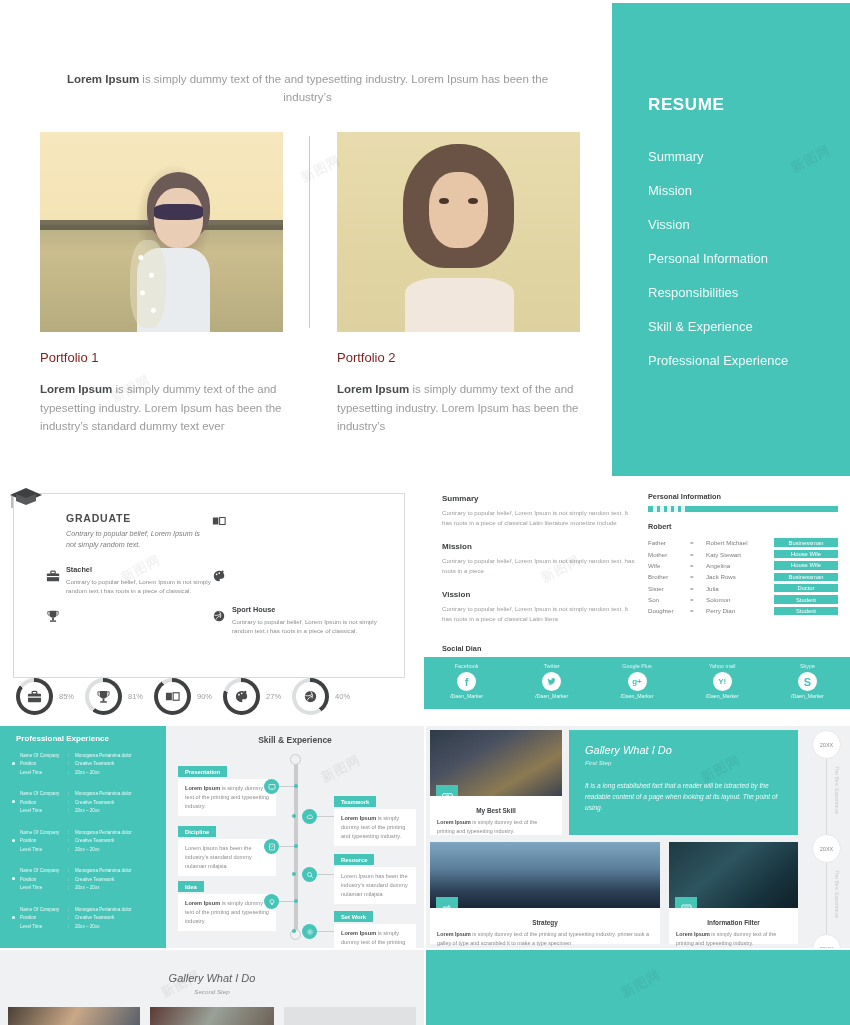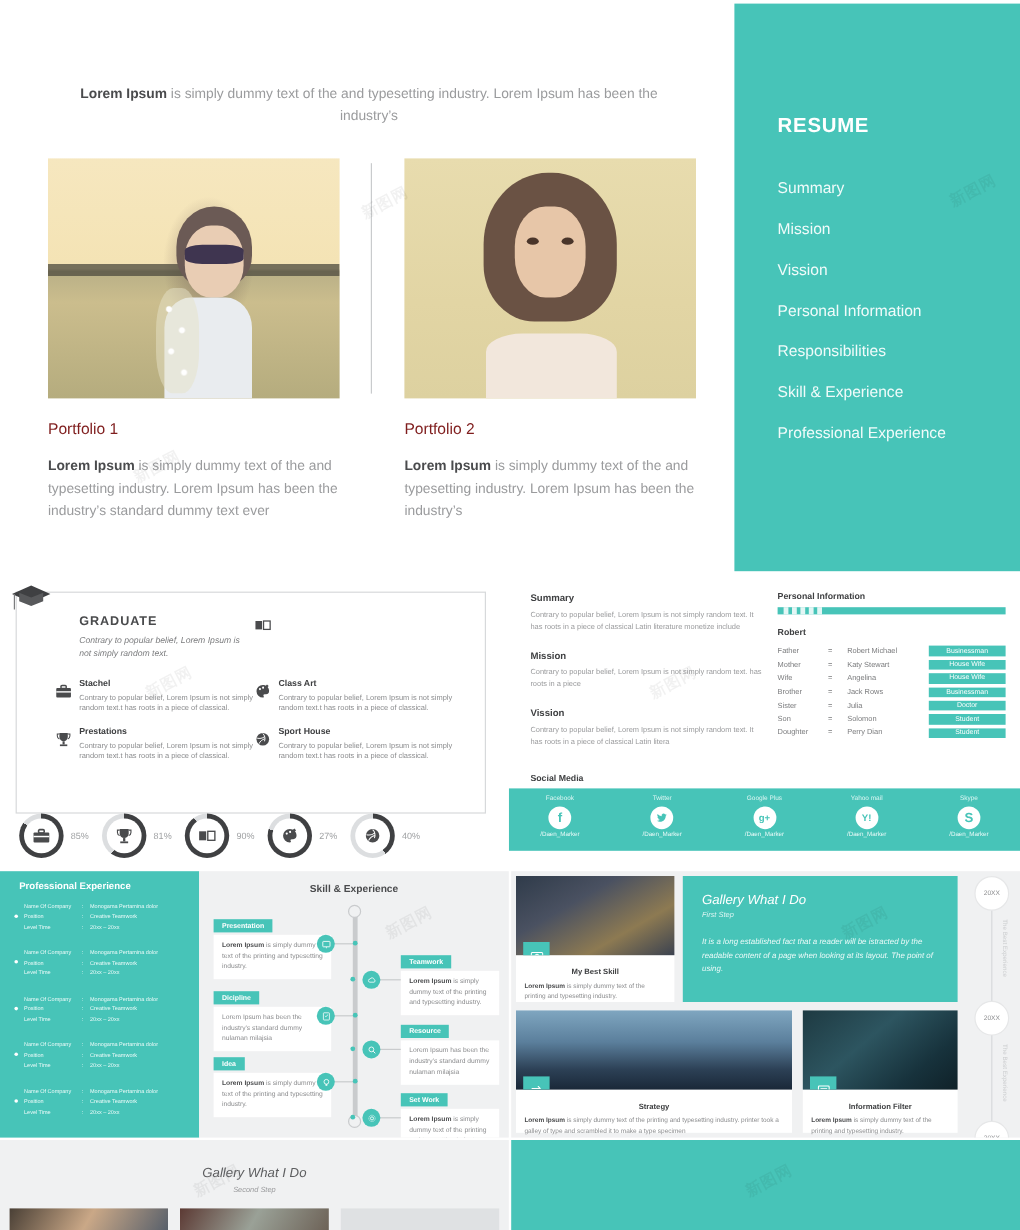--- a/index.html
+++ b/index.html
@@ -271,40 +271,32 @@
     <div class="grad-b-title">Stachel</div>
     <div class="grad-b-text">Contrary to popular belief, Lorem Ipsum is not simply random text.t has roots in a piece of classical.</div>
   </div>
 
   <svg class="grad-ico" id="ic-prestations" viewBox="0 0 16 16">
     <path d="M4 2h8v4a4 4 0 0 1-8 0z" fill="#4a4b4d"></path>
       <path d="M4 3H2v2a3 3 0 0 0 2 2.8M12 3h2v2a3 3 0 0 1-2 2.8" fill="none" stroke="#4a4b4d" stroke-width="1"></path>
       <rect x="7" y="10" width="2" height="3" fill="#4a4b4d"></rect>
       <rect x="4.5" y="13" width="7" height="1.6" fill="#4a4b4d"></rect>
   </svg>
-  <div class="grad-block" id="gb-prestations">
-    <div class="grad-b-title">Prestations</div>
-    <div class="grad-b-text">Contrary to popular belief, Lorem Ipsum is not simply random text.t has roots in a piece of classical.</div>
-  </div>
 
   <svg class="grad-ico" id="ic-note" viewBox="0 0 16 16">
     <rect x="1" y="4" width="6.3" height="8" fill="#4a4b4d"></rect>
       <rect x="8.7" y="4" width="6.3" height="8" fill="none" stroke="#4a4b4d" stroke-width="1.2"></rect>
   </svg>
 
   <svg class="grad-ico" id="ic-classart" viewBox="0 0 16 16">
     <path d="M8 2a6 6 0 1 0 0 12c1 0 1.3-.7.8-1.3-.6-.8 0-1.7 1-1.7h1.2A3.3 3.3 0 0 0 14 7.6C14 4.5 11.3 2 8 2z" fill="#4a4b4d"></path>
       <circle cx="5.3" cy="6" r="1" fill="#fff"></circle>
       <circle cx="8.3" cy="4.6" r="1" fill="#fff"></circle>
       <path d="M12 1.5l1.6 1.6-3 3-1.6-1.6z" fill="#4a4b4d"></path>
   </svg>
-  <div class="grad-block" id="gb-classart">
-    <div class="grad-b-title">Class Art</div>
-    <div class="grad-b-text">Contrary to popular belief, Lorem Ipsum is not simply random text.t has roots in a piece of classical.</div>
-  </div>
 
   <svg class="grad-ico" id="ic-sport" viewBox="0 0 16 16">
     <circle cx="8" cy="8" r="6" fill="#4a4b4d"></circle>
       <path d="M8 2.6c2 1.8 2.6 4.6 1.6 7.4M2.6 7c2.4.7 5 .2 7.1-1.4M4.4 12.3c1-2.3 3-4 5.4-4.6" fill="none" stroke="#fff" stroke-width=".9"></path>
   </svg>
   <div class="grad-block" id="gb-sport">
     <div class="grad-b-title">Sport House</div>
     <div class="grad-b-text">Contrary to popular belief, Lorem Ipsum is not simply random text.t has roots in a piece of classical.</div>
   </div>
 
@@ -447,21 +439,21 @@
             <td class="fam-eq">=</td>
             <td class="fam-name">Perry Dian</td>
             <td>
               <span class="fam-tag">Student</span>
             </td>
           </tr>
         </tbody>
       </table>
   </div>
 
-  <div id="social-title">Social Media</div>
+  <div id="social-title">Social Dian</div>
   <div id="social-bar">
       <div class="soc">
         <div class="soc-name">Facebook</div>
         <div class="soc-circle" style="font-size:11px">f</div>
         <div class="soc-handle">/Daen_Marker</div>
       </div>
       <div class="soc">
         <div class="soc-name">Twitter</div>
         <div class="soc-circle" style="font-size:11px">
           <svg viewBox="0 0 16 16" style="width:11px;height:11px">

